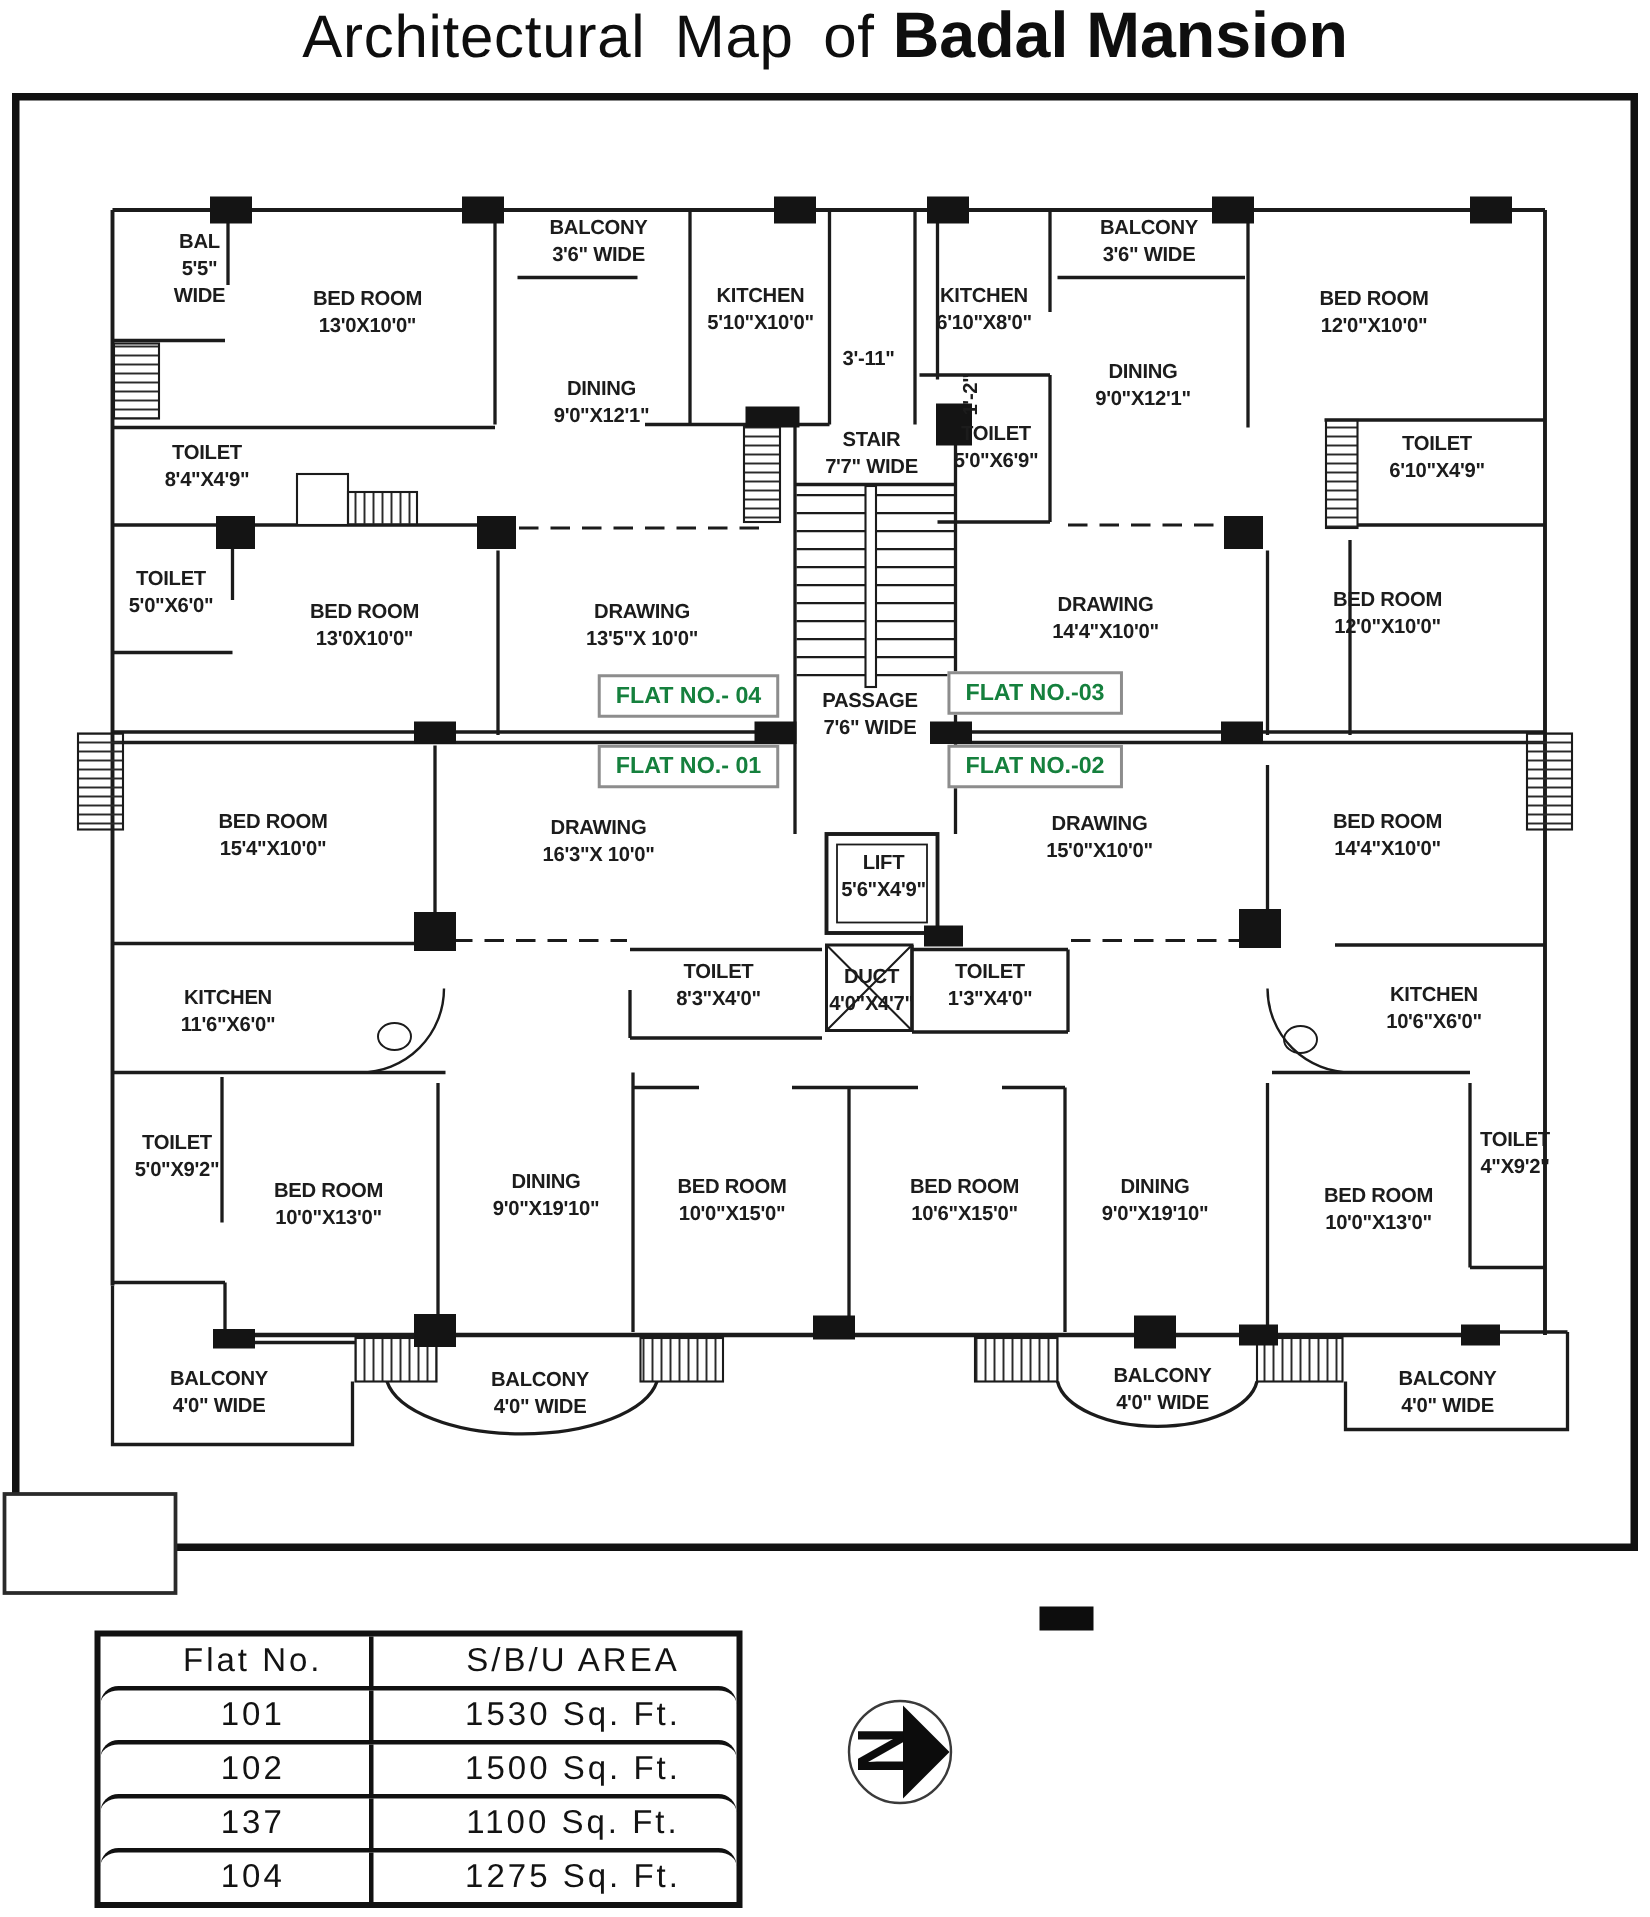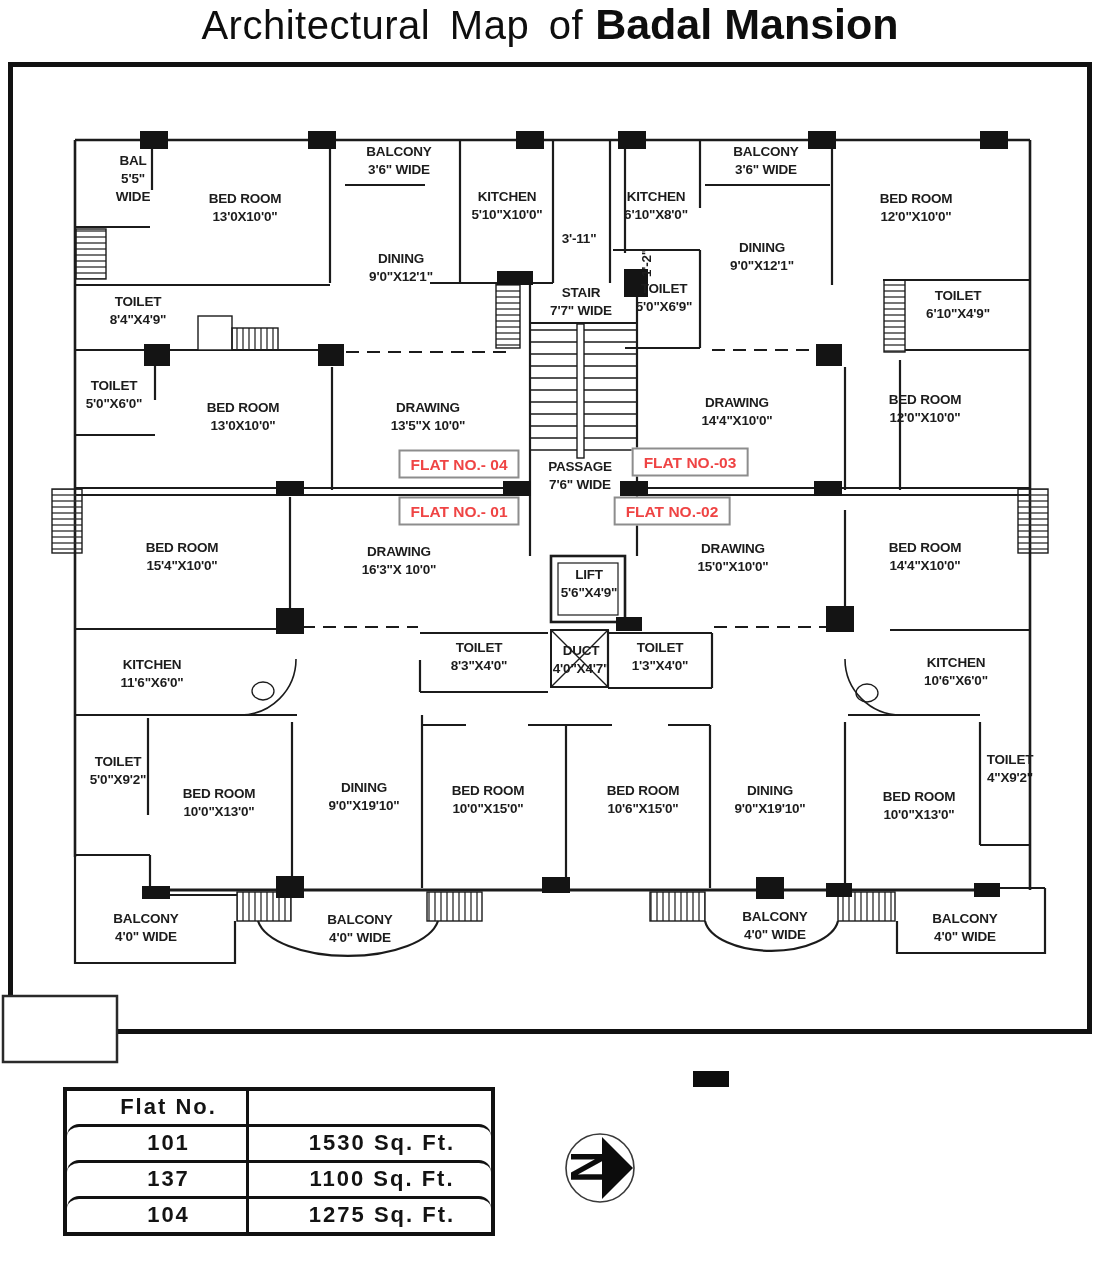--- a/index.html
+++ b/index.html
@@ -8,26 +8,26 @@
   svg.plan { position:absolute; left:0; top:0; }
 
   .title { position:absolute; top:0px; left:0; width:1100px; text-align:center; white-space:nowrap; color:#0e0e0e; }
   .title .t1 { font-size:40px; font-weight:400; letter-spacing:0.5px; word-spacing:8px; }
   .title .t2 { font-size:43px; font-weight:700; margin-left:12px; letter-spacing:0px; }
 
   .pl { position:absolute; transform:translate(-50%,-50%); text-align:center; white-space:pre-line;
         font-size:13.5px; line-height:1.32; font-weight:700; letter-spacing:-0.2px; color:#1c1c1c; z-index:5; }
   .rot { transform:translate(-50%,-50%) rotate(-90deg); }
   .ft { position:absolute; transform:translate(-50%,-50%); border:2px solid #8d8d8d; background:#fff;
-        padding:4px 10px 3px 10px; font-size:15.5px; font-weight:700; white-space:nowrap; color:#ef4444; z-index:6; }
+        padding:4px 10px 3px 10px; font-size:15.5px; font-weight:700; white-space:nowrap; color:#15803d; z-index:6; }
 
   .area-table { position:absolute; left:63px; top:1087px; width:424px; border:4px solid #111; background:#fff; }
   .tr { display:grid; grid-template-columns:182px 1fr; }
   .tr + .tr { border-top:3px solid #111;border-radius:12px; }
-  .td { padding:3px 0 4px 0; text-align:center; font-weight:700; font-size:22px; letter-spacing:2px; color:#131313;margin-left:24px; }
+  .td { padding:3px 0 4px 0; text-align:center; font-weight:400; font-size:22px; letter-spacing:2px; color:#131313;margin-left:24px; }
   .c1 { border-right:3px solid #111; }
 
   .north { position:absolute; left:562px; top:1130px; width:76px; height:76px; z-index:4; }
   .north svg { position:absolute; left:0; top:0; }
   .north-n { position:absolute; left:1px; top:15px; width:46px; text-align:center; font-size:44px; line-height:1;
              font-weight:700; color:#0c0c0c; transform:rotate(90deg); }
 </style>
 </head>
 <body>
 
@@ -227,29 +227,34 @@
 4'0" WIDE</div>
   <div class="pl" style="left:965px;top:928px">BALCONY
 4'0" WIDE</div>
 
   <div class="pl" style="left:579px;top:239px">3'-11"</div>
   <div class="pl rot" style="left:647px;top:263px">1'-2"</div>
 
   <div class="ft" style="left:459px;top:464px">FLAT NO.- 04</div>
   <div class="ft" style="left:690px;top:462px">FLAT NO.-03</div>
   <div class="ft" style="left:459px;top:511px">FLAT NO.- 01</div>
-  <div class="ft" style="left:672px;top:511px">FLAT NO.-02</div>
+  <div class="ft" style="left:690px;top:511px">FLAT NO.-02</div>
 
   <div class="area-table">
     <div class="tr">
       <div class="td c1">Flat No.</div>
+      <div class="td">S/B/U AREA</div>
     </div>
     <div class="tr">
       <div class="td c1">101</div>
       <div class="td">1530 Sq. Ft.</div>
+    </div>
+    <div class="tr">
+      <div class="td c1">102</div>
+      <div class="td">1500 Sq. Ft.</div>
     </div>
     <div class="tr">
       <div class="td c1">137</div>
       <div class="td">1100 Sq. Ft.</div>
     </div>
     <div class="tr">
       <div class="td c1">104</div>
       <div class="td">1275 Sq. Ft.</div>
     </div>
   </div>

